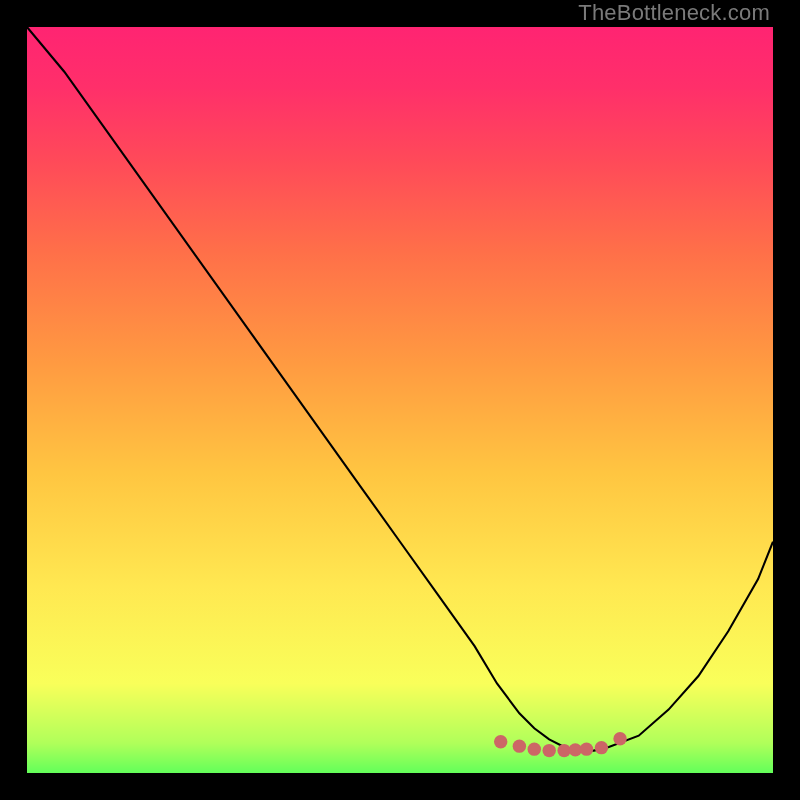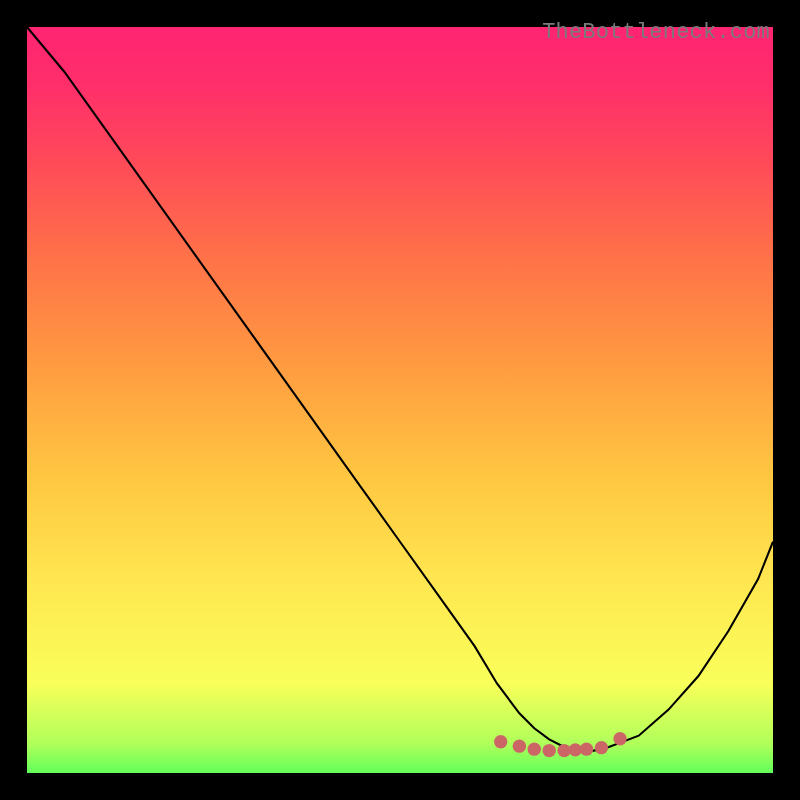--- a/index.html
+++ b/index.html
@@ -27,27 +27,26 @@
 
   .plot-svg {
     position: absolute;
     left: 0; top: 0;
     width: 746px;
     height: 746px;
   }
 
   .watermark {
     position: absolute;
-    top: 20px;
+    top: 0;
     right: 30px;
     color: #7a7a7a;
     font-size: 22px;
     font-weight: 500;
     letter-spacing: 0.2px;
-    font-family: Liberation Mono, monospace;
   }
 </style>
 </head>
 <body>
 
 <div class="chart-frame">
   <svg class="plot-svg" viewBox="0 0 100 100" preserveAspectRatio="none">
     <path id="curve-path" fill="none" stroke="#000" stroke-width="0.28" d="M0.00 0.00 L5.00 6.00 L10.00 13.00 L15.00 20.00 L20.00 27.00 L25.00 34.00 L30.00 41.00 L35.00 48.00 L40.00 55.00 L45.00 62.00 L50.00 69.00 L55.00 76.00 L60.00 83.00 L63.00 88.00 L66.00 92.00 L68.00 94.00 L70.00 95.50 L72.00 96.50 L74.00 97.00 L76.00 97.00 L78.00 96.50 L82.00 95.00 L86.00 91.50 L90.00 87.00 L94.00 81.00 L98.00 74.00 L100.00 69.00"></path>
     <g id="marker-group">
         <circle cx="63.5" cy="95.8" r="0.9" fill="#cc6666"></circle>

